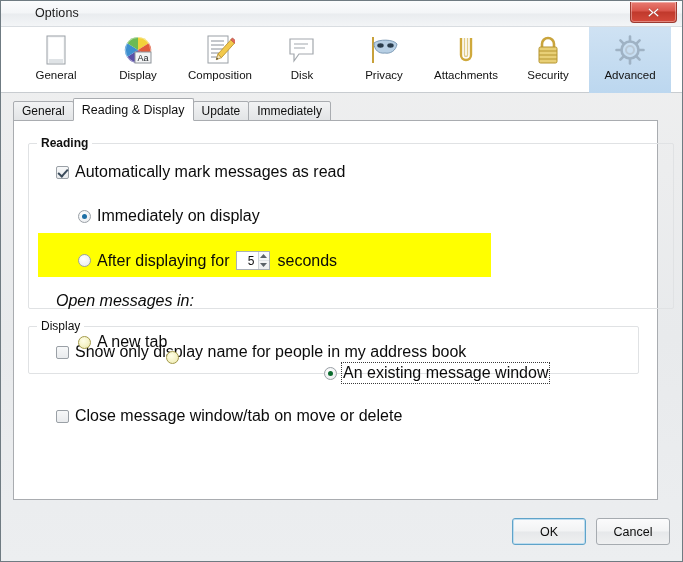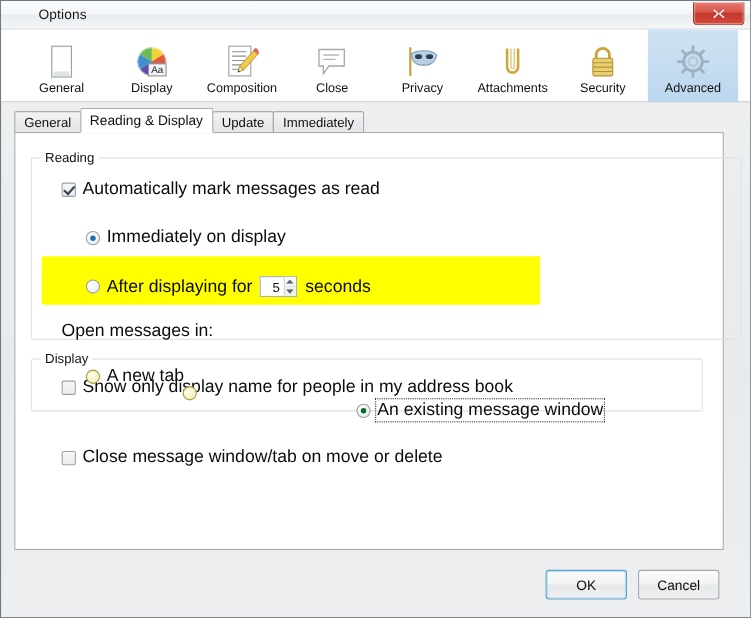--- a/index.html
+++ b/index.html
@@ -58,21 +58,21 @@
     align-items: flex-start;
     padding-left: 14px;
   }
   .icon-tab {
     width: 82px;
     height: 66px;
     padding-top: 5px;
     display: flex;
     flex-direction: column;
     align-items: center;
-    justify-content: center;
+    justify-content: flex-start;
     cursor: pointer;
     background: transparent;
   }
   .icon-tab.selected {
     background: linear-gradient(to bottom, #cfe2f3 0%, #bcd7ef 100%);
   }
   .icon-glyph {
     height: 36px;
     width: 36px;
     display: flex;
@@ -139,21 +139,21 @@
     border-radius: 2px;
   }
   .groupbox-title {
     position: absolute;
     top: -8px; left: 8px;
     background: #ffffff;
     padding: 0 4px;
     font-size: 12px;
     color: #111111;
   }
-  #group-reading { left: 14px; top: 22px; width: 646px; height: 166px; }
+  #group-reading { left: 14px; top: 22px; width: 646px; height: 166px; font-weight: bold; }
   #group-display { left: 14px; top: 205px; width: 611px; height: 48px; }
 
   
   .ctl-row {
     position: absolute;
     display: flex;
     align-items: center;
     white-space: nowrap;
   }
   .lbl {
@@ -246,21 +246,21 @@
   .above { position: relative; z-index: 2; }
 
   .focus-outline {
     outline: 1px dotted #3a3a3a;
     outline-offset: 1px;
   }
 
   
   #footer {
     position: absolute;
-    right: 28px;
+    right: 12px;
     bottom: 16px;
     display: flex;
     gap: 10px;
   }
   .btn {
     width: 74px; height: 27px;
     font-size: 12.5px;
     color: #0c0c0c;
     background: linear-gradient(to bottom, #fbfbfc 0%, #f2f3f4 48%, #e6e8ea 52%, #eff0f1 100%);
     border: 1px solid #a6abb0;
@@ -346,21 +346,21 @@
     <div class="icon-tab">
       <span class="icon-glyph">
         <svg width="30" height="30" viewBox="0 0 30 30">
           <path d="M3 4 H26 V19 H12 L7 26 V19 H3 Z" fill="#ffffff" stroke="#a3a8ad" stroke-width="1.2"></path>
           <g stroke="#b0b5ba" stroke-width="1.2">
             <line x1="7" y1="9" x2="21" y2="9"></line>
             <line x1="7" y1="13" x2="18" y2="13"></line>
           </g>
         </svg>
       </span>
-      <span class="icon-label">Close</span>
+      <span class="icon-label">Disk</span>
     </div>
 
     <div class="icon-tab">
       <span class="icon-glyph">
         <svg width="32" height="32" viewBox="0 0 32 32">
           <rect x="4" y="3" width="2" height="26" fill="#c8a13a"></rect>
           <path d="M6 9 C11 5, 25 5, 29 10 C28 17, 22 20, 17 19 C11 20, 6 16, 6 9 Z" fill="#b7cfe4" stroke="#7f9cb6" stroke-width="1"></path>
           <ellipse cx="12.5" cy="11.5" rx="3.2" ry="2.2" fill="#2b3d4d"></ellipse>
           <ellipse cx="22.5" cy="11.5" rx="3.2" ry="2.2" fill="#2b3d4d"></ellipse>
         </svg>
@@ -466,21 +466,21 @@
               <svg width="7" height="4" viewBox="0 0 7 4">
                   <polygon points="0,0 7,0 3.5,4" fill="#5a6268"></polygon>
                 </svg>
             </span>
           </span>
         </span>
         <span class="lbl" style="margin-left:2px;">seconds</span>
       </div>
 
       <div class="ctl-row above" style="left:42px; top:116px;">
-        <span class="lbl" style="margin-left:0;">Open messages in:</span>
+        <span class="lbl" style="margin-left:0;font-style:italic;">Open messages in:</span>
       </div>
 
       <div class="ctl-row above" style="left:64px; top:139px;">
         <span class="radio on-yellow"></span>
         <span class="lbl">A new tab</span>
       </div>
 
       <div class="ctl-row above" style="left:152px; top:139px;">
         <span class="radio on-yellow"></span>
       </div>

